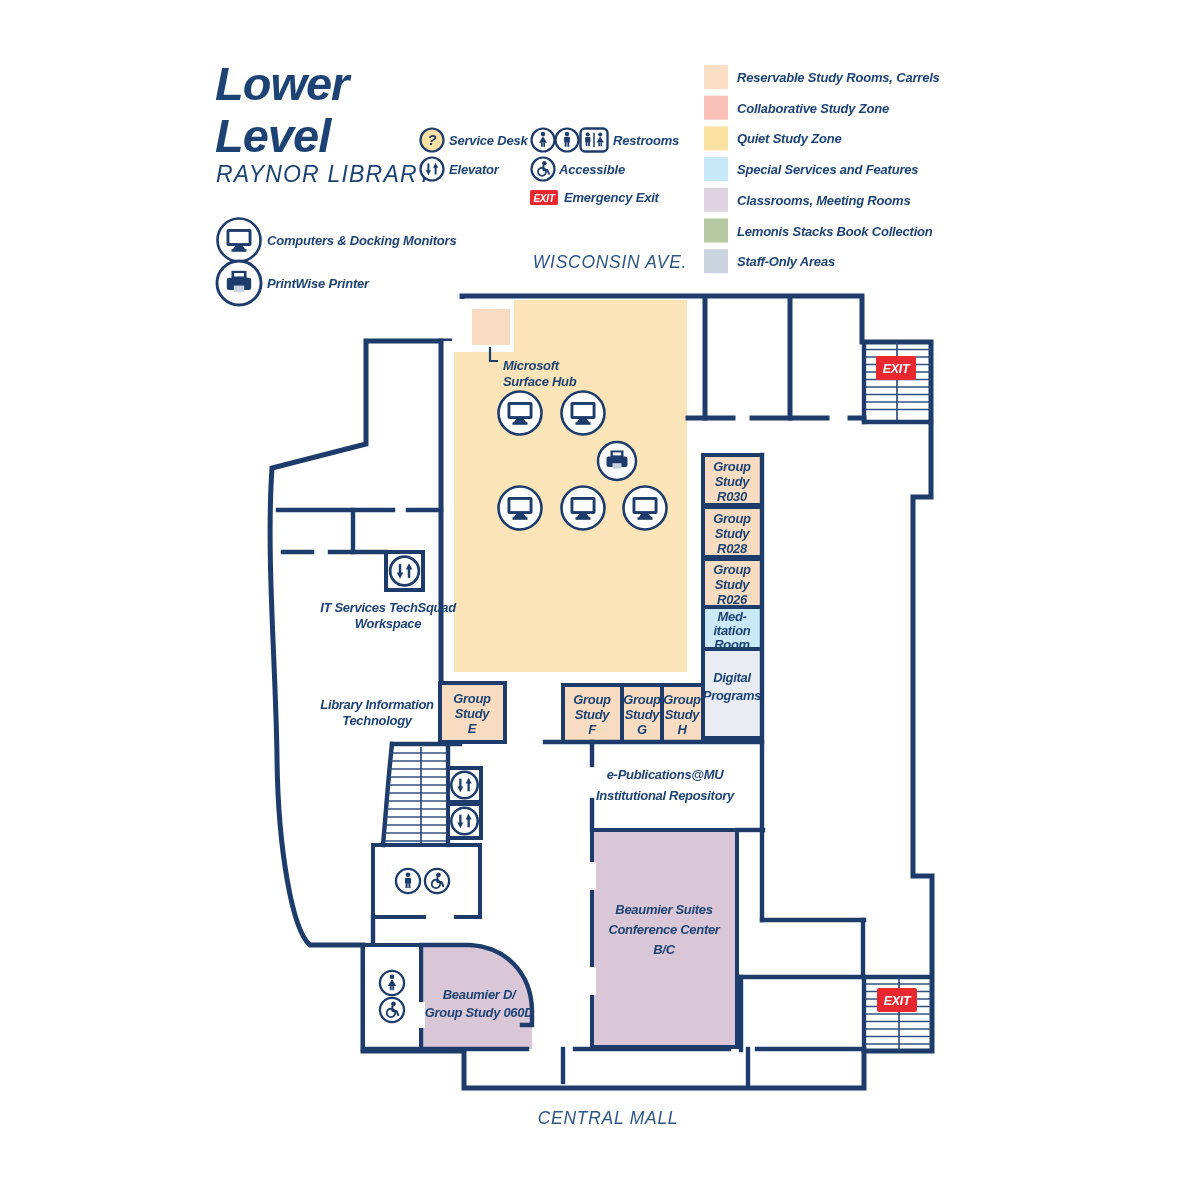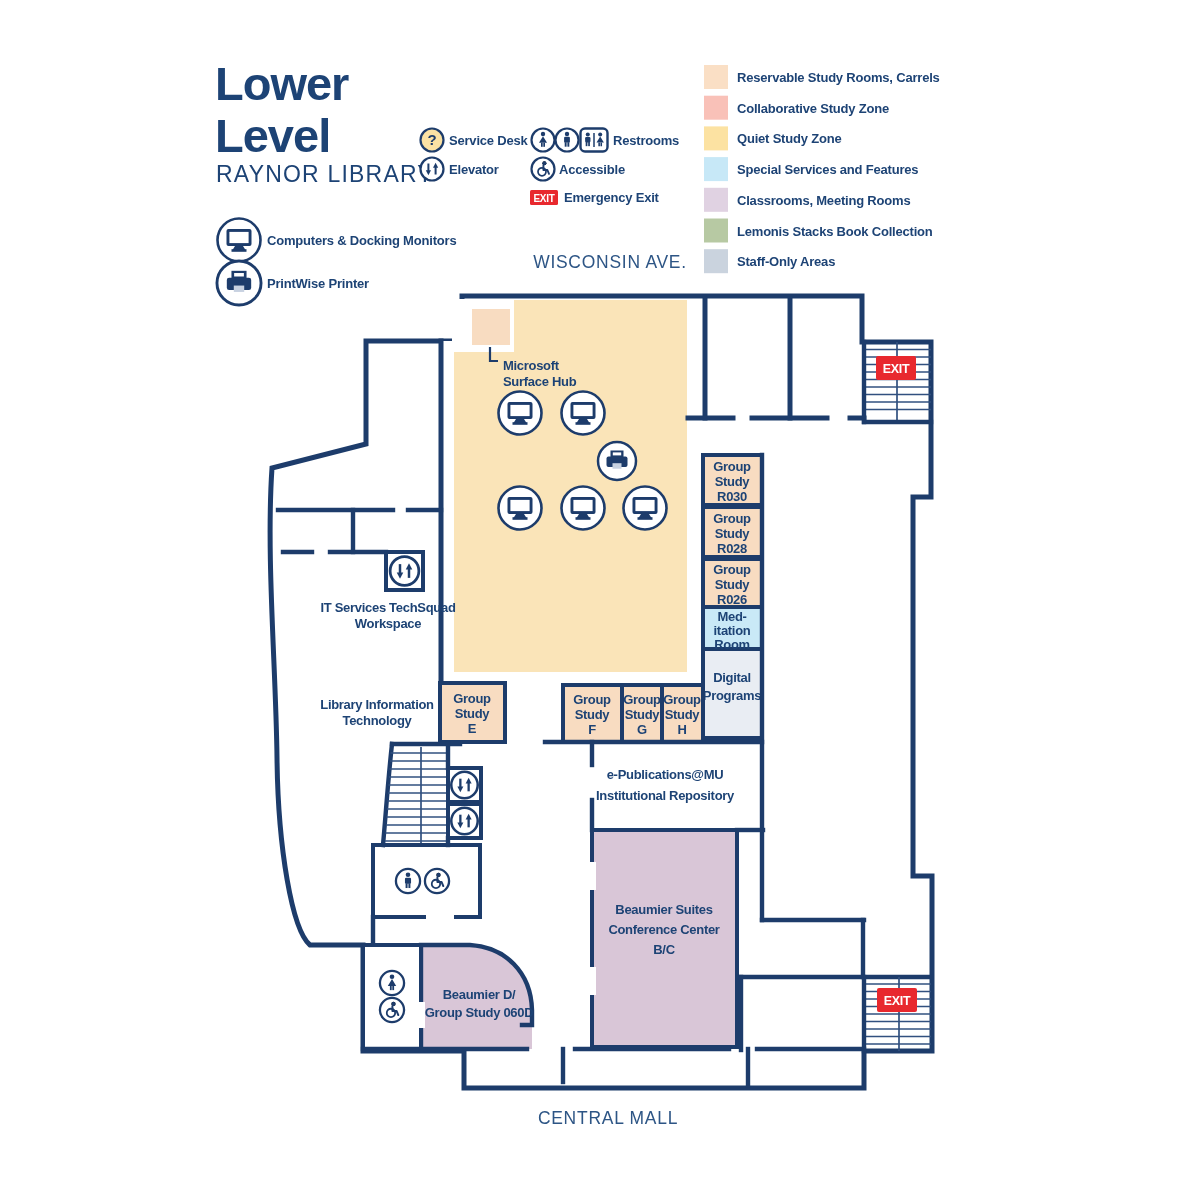--- a/index.html
+++ b/index.html
@@ -1,17 +1,17 @@
 <!DOCTYPE html>
 <html><head>
 <meta charset="utf-8">
 <style>
   html,body{margin:0;padding:0;background:#ffffff;}
   .stage{position:relative;width:1200px;height:1200px;background:#fff;overflow:hidden;
-         font-family:"Liberation Sans",sans-serif;}
+         font-family:"Liberation Sans",sans-serif;font-style:italic;}
   svg text{font-family:"Liberation Sans",sans-serif;fill:#1d4375;}
   .wall{stroke:#1d3c6b;stroke-width:5;fill:none;stroke-linecap:square;}
   .wall4{stroke:#1d3c6b;stroke-width:4.4;fill:none;stroke-linecap:square;}
   .thin{stroke:#31507f;stroke-width:1.7;fill:none;}
   .callout{stroke:#1d3c6b;stroke-width:2.2;fill:none;}
   .roomb{stroke:#1d3c6b;stroke-width:4;}
   .big-title{font-size:47px;font-weight:bold;letter-spacing:-1px;}
   .subtitle{font-size:23px;letter-spacing:1.2px;}
   .legend-label{font-size:13px;font-weight:bold;letter-spacing:-0.2px;}
   .lbl{font-size:13px;font-weight:bold;text-anchor:middle;letter-spacing:-0.3px;}

